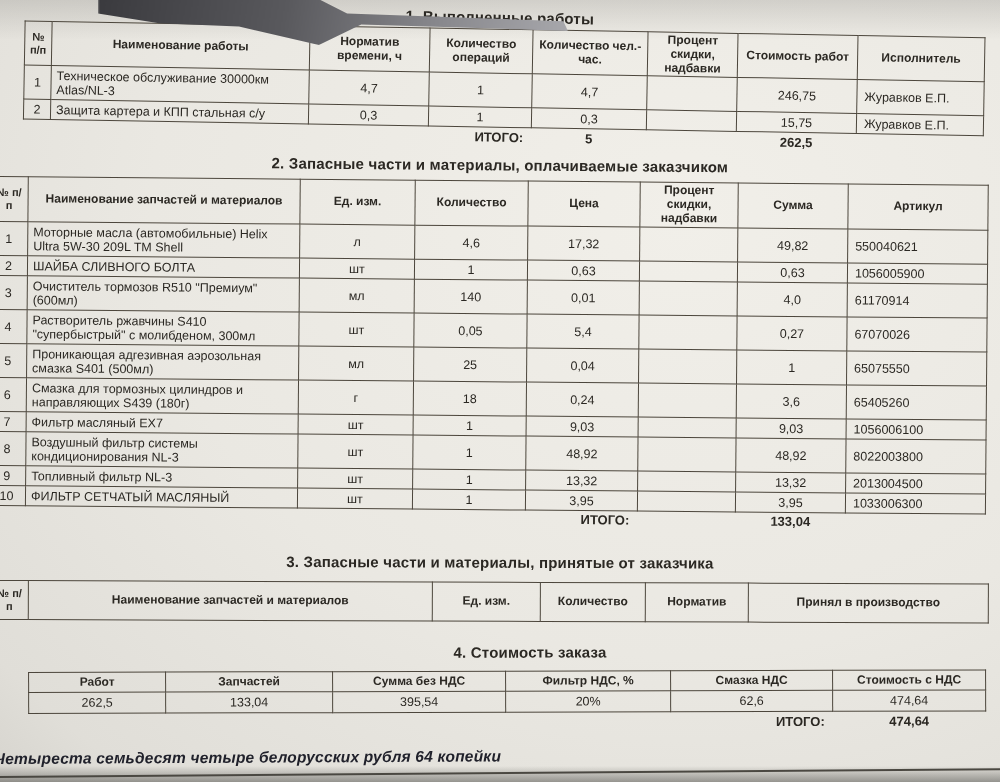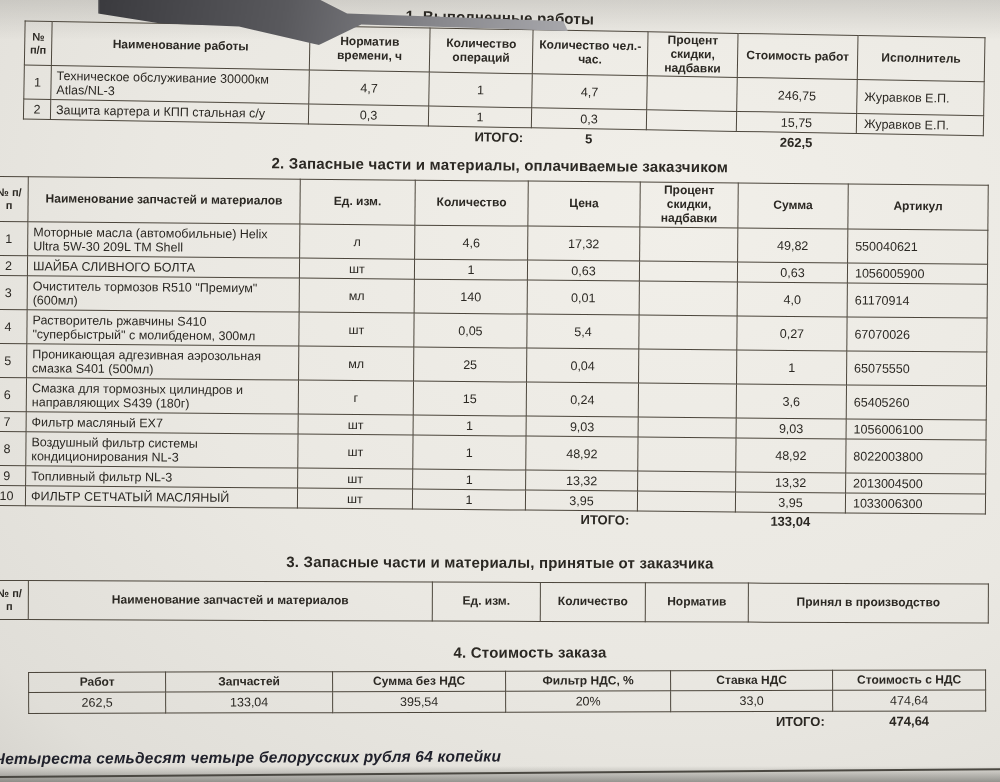--- a/index.html
+++ b/index.html
@@ -181,21 +181,21 @@
       <td>25</td>
       <td>0,04</td>
       <td></td>
       <td>1</td>
       <td class="lft">65075550</td>
     </tr>
     <tr class="row-tall">
       <td>6</td>
       <td class="name">Смазка для тормозных цилиндров и направляющих S439 (180г)</td>
       <td>г</td>
-      <td>15</td>
+      <td>18</td>
       <td>0,24</td>
       <td></td>
       <td>3,6</td>
       <td class="lft">65405260</td>
     </tr>
     <tr class="row-short">
       <td>7</td>
       <td class="name">Фильтр масляный EX7</td>
       <td>шт</td>
       <td>1</td>
@@ -278,29 +278,29 @@
       <col style="width:165px">
         <col style="width:162px">
         <col style="width:153px">
     </colgroup>
     <tbody>
         <tr>
       <th>Работ</th>
       <th>Запчастей</th>
       <th>Сумма без НДС</th>
       <th>Фильтр НДС, %</th>
-      <th>Ставка НДС</th>
+      <th>Смазка НДС</th>
       <th>Стоимость с НДС</th>
     </tr>
     <tr>
       <td>262,5</td>
       <td>133,04</td>
       <td>395,54</td>
       <td>20%</td>
-      <td>33,0</td>
+      <td>62,6</td>
       <td>474,64</td>
     </tr>
     <tr class="totals">
       <td class="tot-label" colspan="5">ИТОГО:</td>
       <td class="tot-box">474,64</td>
     </tr>
   </tbody>
     </table>
 </div>
 

